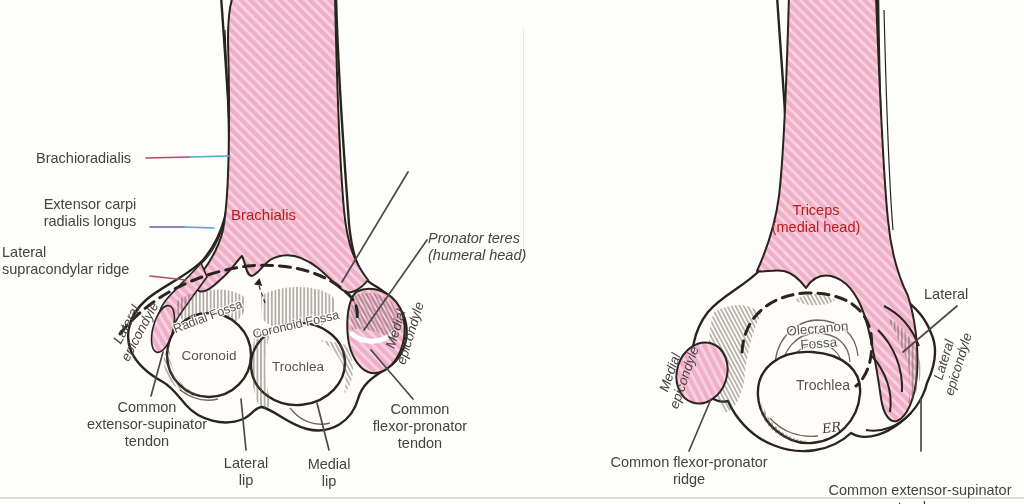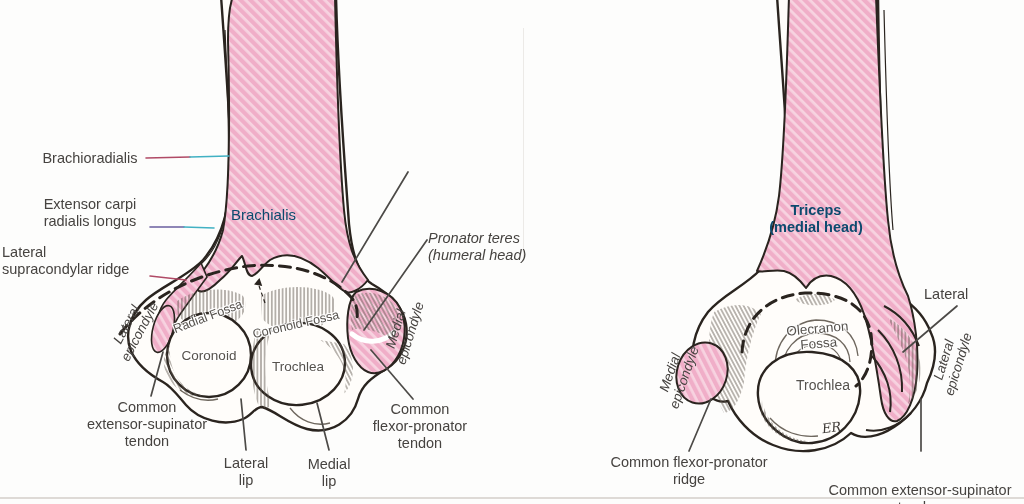--- a/index.html
+++ b/index.html
@@ -7,26 +7,26 @@
     --label-ink:#464340; --inner-label:#56524d; --shade:#5e564d;
     --leader-gray:#4c4a47; --leader-red:#b04a66; --leader-teal:#41b1c3;
     --leader-blue:#6a5f9e; --divider:#dedad6;
   }
   html,body{margin:0;padding:0;}
   body{font-family:"Liberation Sans",sans-serif;background:#e9e9e9;}
   .canvas{position:relative;width:1024px;height:504px;background:var(--page-bg);overflow:hidden;}
   .canvas svg{position:absolute;left:0;top:0;z-index:1;}
   .label{position:absolute;z-index:2;color:var(--label-ink);font-size:14.5px;line-height:17px;
          white-space:pre-line;}
-  .r{text-align:center;} .c{text-align:center;}
+  .r{text-align:left;} .c{text-align:center;}
   .inner{color:var(--inner-label);font-size:13.5px;line-height:15px;
          text-shadow:-1px -1px 0 #fff,1px -1px 0 #fff,-1px 1px 0 #fff,1px 1px 0 #fff,0 0 3px #fff;}
   .rot{transform-origin:center center;font-style:italic;}
   .center-anchor{transform:translate(-50%,-50%);}
-  .onpink{color:#0c4a6e;}
+  .onpink{color:#b91c1c;}
   .sig{font-family:"DejaVu Serif",serif;font-style:italic;font-size:13px;color:#3c3733;z-index:2;position:absolute;}
   .bottom-rule{position:absolute;left:0;right:0;top:497px;height:2px;background:var(--divider);z-index:0;}
   .col-divider{position:absolute;left:523px;top:28px;width:1px;height:230px;background:#eceae7;z-index:0;}
   
   .bone{fill:#fffdfa;stroke:var(--ink);stroke-width:2.4;stroke-linejoin:round;}
   .muscle{fill:url(#musclePattern);stroke:var(--ink);stroke-width:2;stroke-linejoin:round;}
   .muscle-thin{fill:url(#musclePattern);stroke:var(--ink);stroke-width:1.6;}
   .pat-base{fill:var(--muscle-pink);} .pat-stripe{fill:var(--muscle-hatch);}
   .fine{stroke:var(--shade);stroke-width:1;}
   .outline-thin{fill:none;stroke:var(--ink);stroke-width:1.2;}
@@ -221,21 +221,21 @@
 extensor-supinator
 tendon</div>
   <div class="label c" style="left:211px;top:455px;width:70px;">Lateral
 lip</div>
   <div class="label c" style="left:294px;top:456px;width:70px;">Medial
 lip</div>
   <div class="label c" style="left:350px;top:401px;width:140px;">Common
 flexor-pronator
 tendon</div>
 
-  <div class="label c onpink" style="left:756px;top:202px;width:120px;font-weight:bold;">Triceps
+  <div class="label c onpink" style="left:756px;top:202px;width:120px;">Triceps
 (medial head)</div>
   <div class="label" style="left:924px;top:286px;">Lateral</div>
   <div class="label c rot center-anchor" style="left:677px;top:375px;font-size:13.5px;line-height:15px;transform:translate(-50%,-50%) rotate(-71deg);">Medial
 epicondyle</div>
   <div class="label inner c center-anchor" style="left:818px;top:336px;transform:translate(-50%,-50%) rotate(-5deg);">Olecranon
 Fossa</div>
   <div class="label inner center-anchor" style="left:823px;top:385px;font-size:14px;transform:translate(-50%,-50%);">Trochlea</div>
   <div class="label c rot center-anchor" style="left:951px;top:362px;font-size:13.5px;line-height:15px;transform:translate(-50%,-50%) rotate(-73deg);">Lateral
 epicondyle</div>
   <div class="label c" style="left:594px;top:454px;width:190px;">Common flexor-pronator

